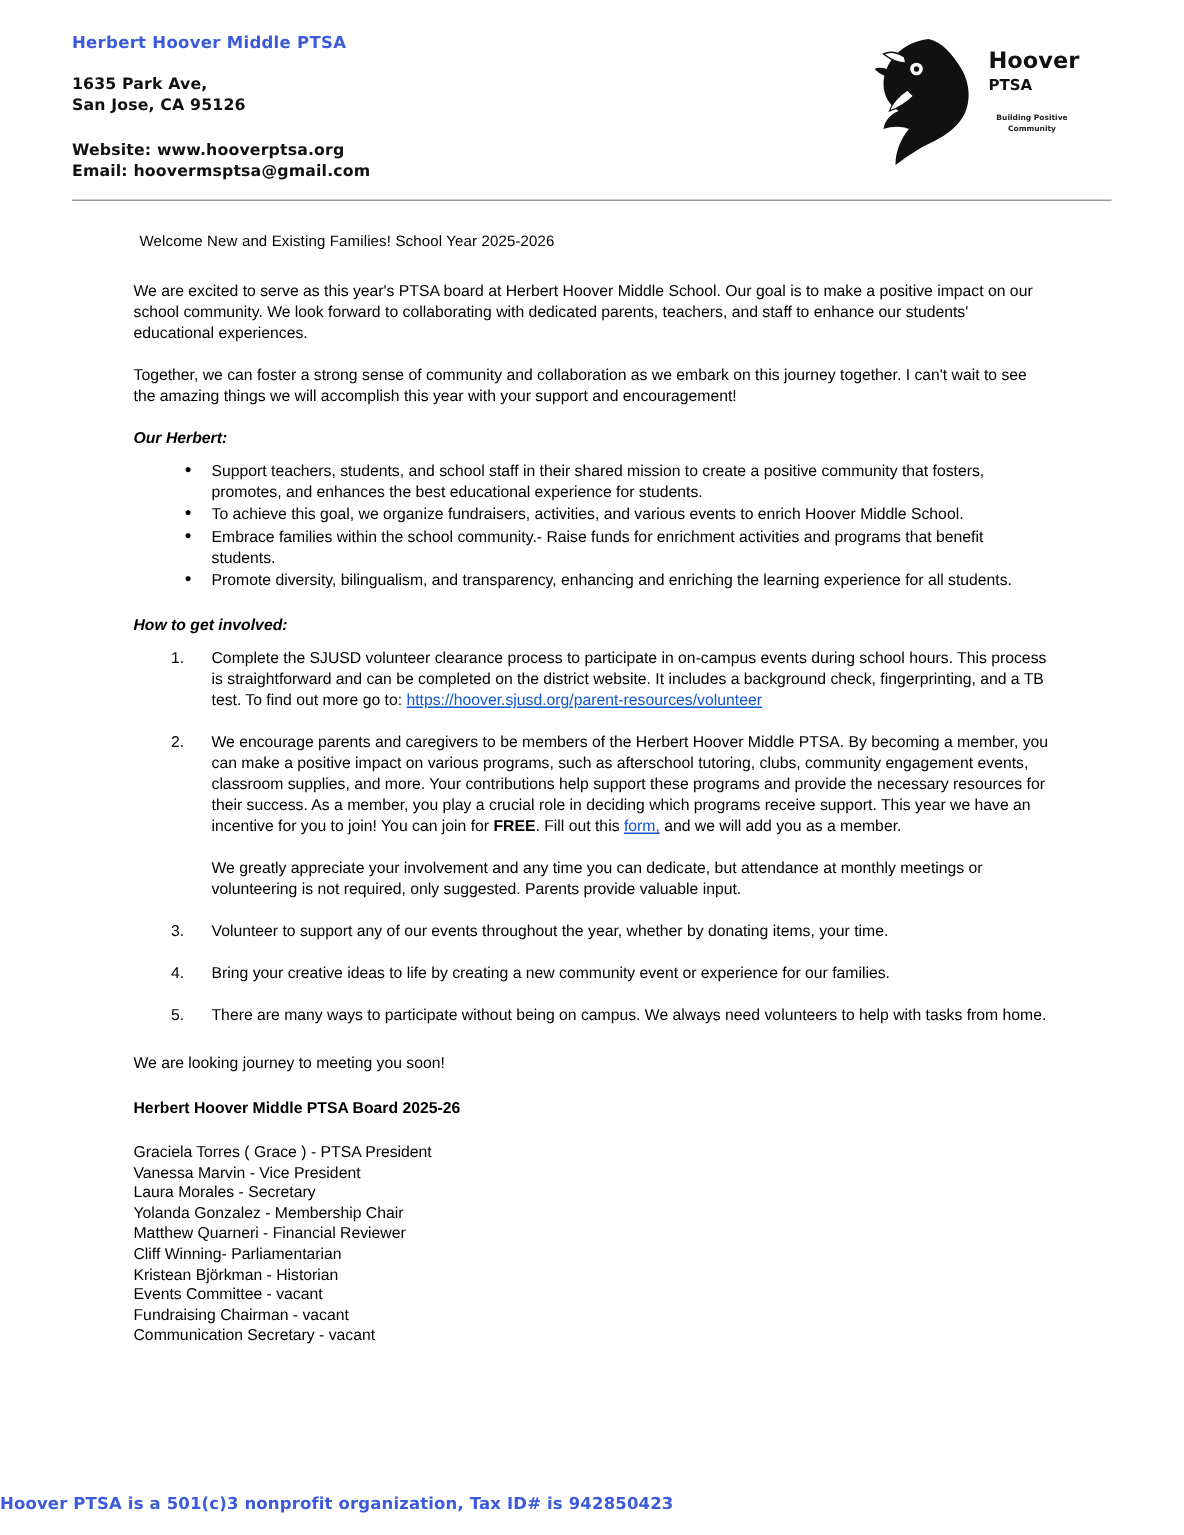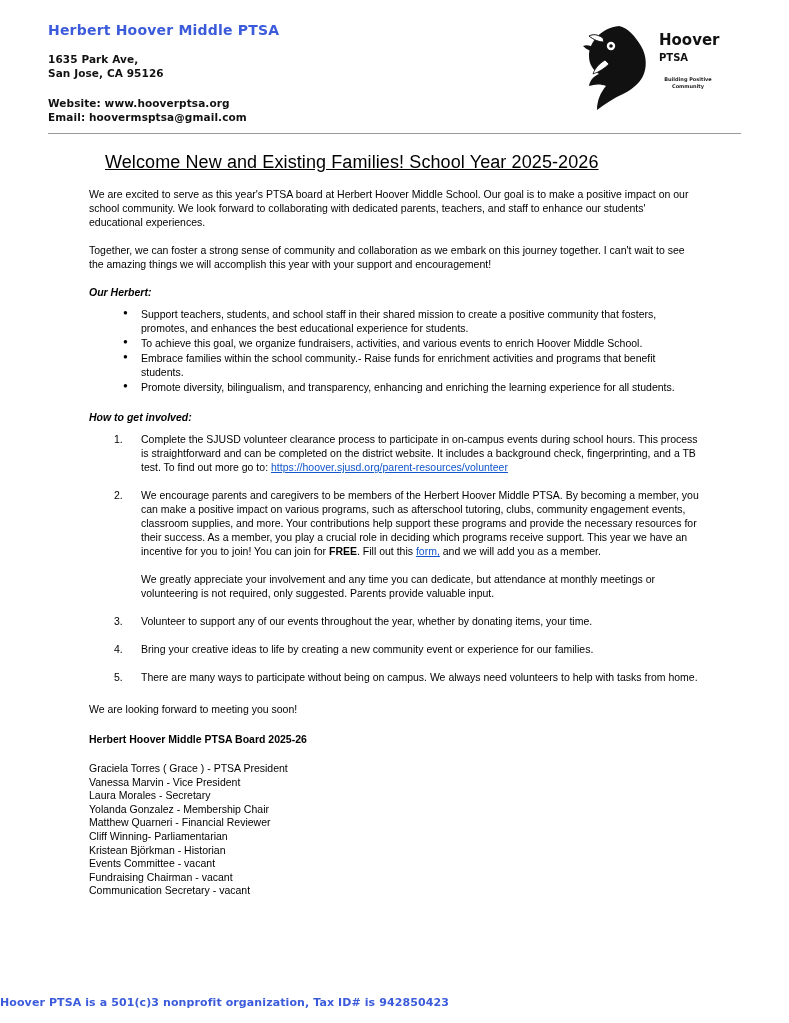--- a/index.html
+++ b/index.html
@@ -27,21 +27,21 @@
   .letterhead {
     position: absolute;
     top: 22px;
     left: 48px;
     width: 693px;
   }
 
   .org-title {
     font-family: "DejaVu Sans", sans-serif;
     font-weight: bold;
-    font-size: 14px;
+    font-size: 11px;
     color: #3b5bdb;
     letter-spacing: 0.2px;
     margin: 0 0 14px 0;
   }
 
   .address-line {
     font-family: "DejaVu Sans", sans-serif;
     font-weight: bold;
     font-size: 10.5px;
     color: #111111;
@@ -105,24 +105,23 @@
   .content {
     position: absolute;
     top: 155px;
     left: 89px;
     width: 610px;
     font-size: 10.5px;
     line-height: 14px;
   }
 
   h1.doc-title {
-    font-size: 18px;
+    font-size: 10px;
     font-weight: normal;
-    margin: 0 0 18px 16px;
-    text-decoration: underline;
+    margin: 0 0 18px 4px;
     letter-spacing: 0.1px;
   }
 
   p.para {
     margin: 0 0 14px 0;
     text-align: left;
   }
 
   .section-head {
     font-weight: bold;
@@ -266,21 +265,21 @@
         <p>Volunteer to support any of our events throughout the year, whether by donating items, your time.</p>
       </li>
       <li>
         <p>Bring your creative ideas to life by creating a new community event or experience for our families.</p>
       </li>
       <li>
         <p>There are many ways to participate without being on campus. We always need volunteers to help with tasks from home.</p>
       </li>
     </ol>
 
-    <p class="closing">We are looking forward to meeting you soon!</p>
+    <p class="closing">We are looking journey to meeting you soon!</p>
 
     <div class="board-head">Herbert Hoover Middle PTSA Board 2025-26</div>
 
     <div class="board-list">
       <div>Graciela Torres ( Grace ) - PTSA President</div>
       <div>Vanessa Marvin - Vice President</div>
       <div>Laura Morales - Secretary</div>
       <div>Yolanda Gonzalez - Membership Chair</div>
       <div>Matthew Quarneri - Financial Reviewer</div>
       <div>Cliff Winning- Parliamentarian</div>

